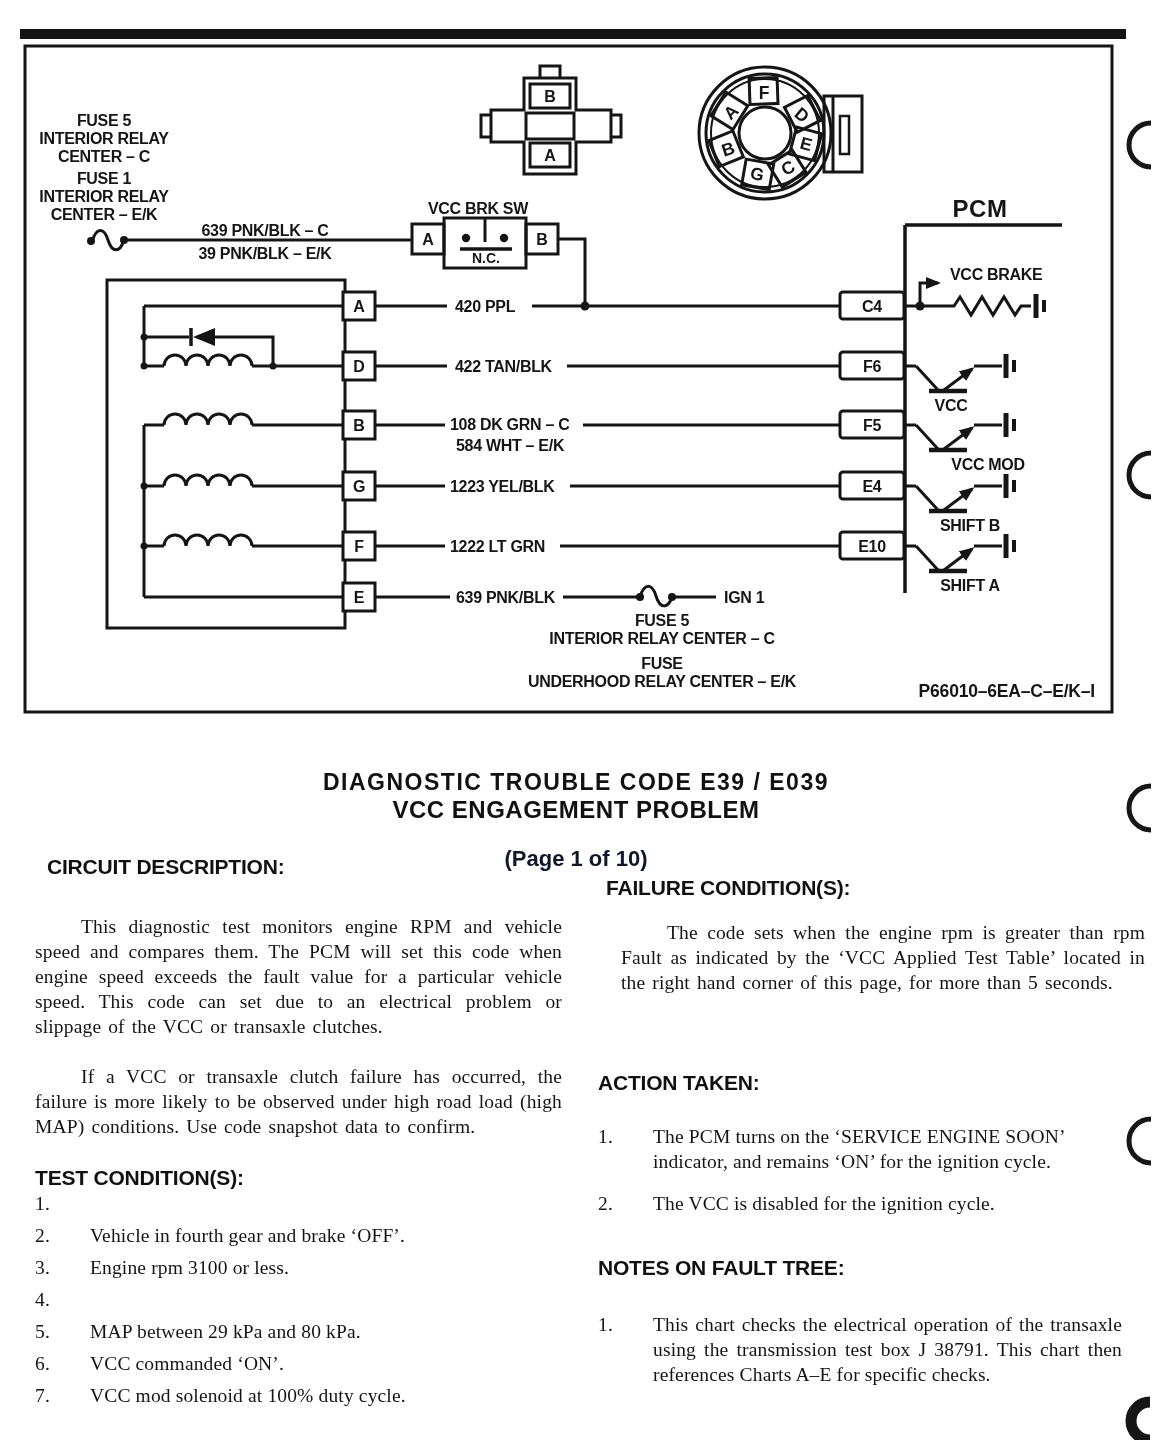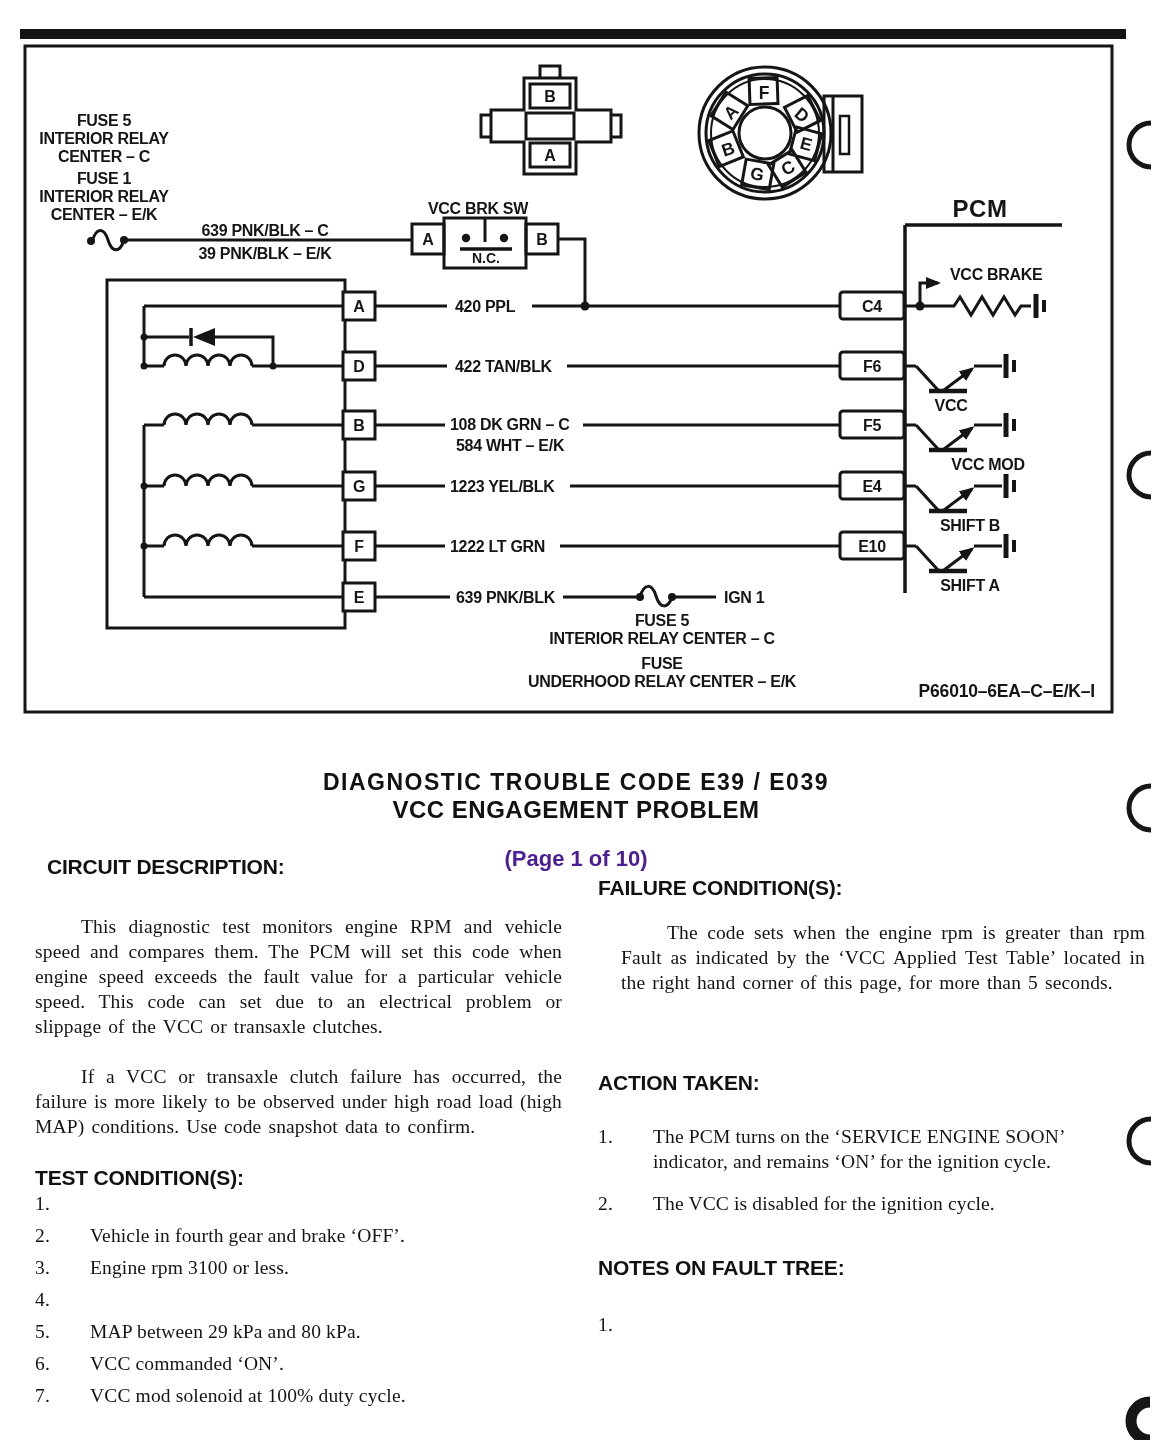--- a/index.html
+++ b/index.html
@@ -17,21 +17,21 @@
   .bodytxt{font-size:19.5px;line-height:25px;text-align:justify;letter-spacing:0.15px;word-spacing:2px;}
   .indent{text-indent:46px;font-family:Liberation Serif, serif;}
   .lcol{left:35px;width:527px;}
   .rcol{left:598px;width:524px;}
   .lirow{display:flex;font-size:19.5px;line-height:25px;letter-spacing:0.15px;}
   .lirow .n{width:55px;flex:none;}
   .lirow .it{flex:1;}
   .tclist .lirow{margin-bottom:7px;}
   #title1{top:769px;width:100%;text-align:center;font-family:"Liberation Sans",sans-serif;font-weight:bold;font-size:23px;letter-spacing:1.5px;color:#111;}
   #title2{top:796px;width:100%;text-align:center;font-family:"Liberation Sans",sans-serif;font-weight:bold;font-size:24px;letter-spacing:0.5px;color:#111;}
-  #title3{top:846px;width:100%;text-align:center;font-family:"Liberation Sans",sans-serif;font-weight:bold;font-size:22px;color:#4c1d95;}
+  #title3{top:846px;width:100%;text-align:center;font-family:"Liberation Sans",sans-serif;font-weight:bold;font-size:22px;color:#0f172a;}
 </style>
 </head>
 <body>
 
 <svg width="1152" height="1440" viewBox="0 0 1152 1440">
   <defs>
     <marker id="ah" viewBox="0 0 10 8" refX="8" refY="4" markerWidth="15" markerHeight="12" markerUnits="userSpaceOnUse" orient="auto-start-reverse">
       <path d="M0,0 L10,4 L0,8 Z" fill="#151515"></path>
     </marker>
   </defs>
@@ -309,27 +309,28 @@
   <div class="lirow">
       <span class="n">6.</span>
       <span class="it">VCC commanded ‘ON’.</span>
     </div>
   <div class="lirow">
       <span class="n">7.</span>
       <span class="it">VCC mod solenoid at 100% duty cycle.</span>
     </div>
 </div>
 
-<div class="abs rcol hd" style="top:876px;">FAILURE CONDITION(S):</div>
+<div class="abs rcol hd" style="top:876px;margin-left:8px;">FAILURE CONDITION(S):</div>
 <div class="abs rcol bodytxt indent" style="top:920px;margin-left:23px;">The code sets when the engine rpm is greater than rpm Fault as indicated by the ‘VCC Applied Test Table’ located in the right hand corner of this page, for more than 5 seconds.</div>
 <div class="abs rcol hd" style="top:1071px;">ACTION TAKEN:</div>
 <div class="abs rcol lirow" style="top:1124px;">
   <span class="n">1.</span>
   <span class="it">The PCM turns on the ‘SERVICE ENGINE SOON’ indicator, and remains ‘ON’ for the ignition cycle.</span>
 </div>
 <div class="abs rcol lirow" style="top:1191px;">
   <span class="n">2.</span>
   <span class="it">The VCC is disabled for the ignition cycle.</span>
 </div>
 <div class="abs rcol hd" style="top:1256px;">NOTES ON FAULT TREE:</div>
 <div class="abs rcol lirow" style="top:1312px;">
   <span class="n">1.</span>
+  <span class="it" style="text-align:justify;">This chart checks the electrical operation of the transaxle using the transmission test box J 38791. This chart then references Charts A–E for specific checks.</span>
 </div>
 
 </body></html>

